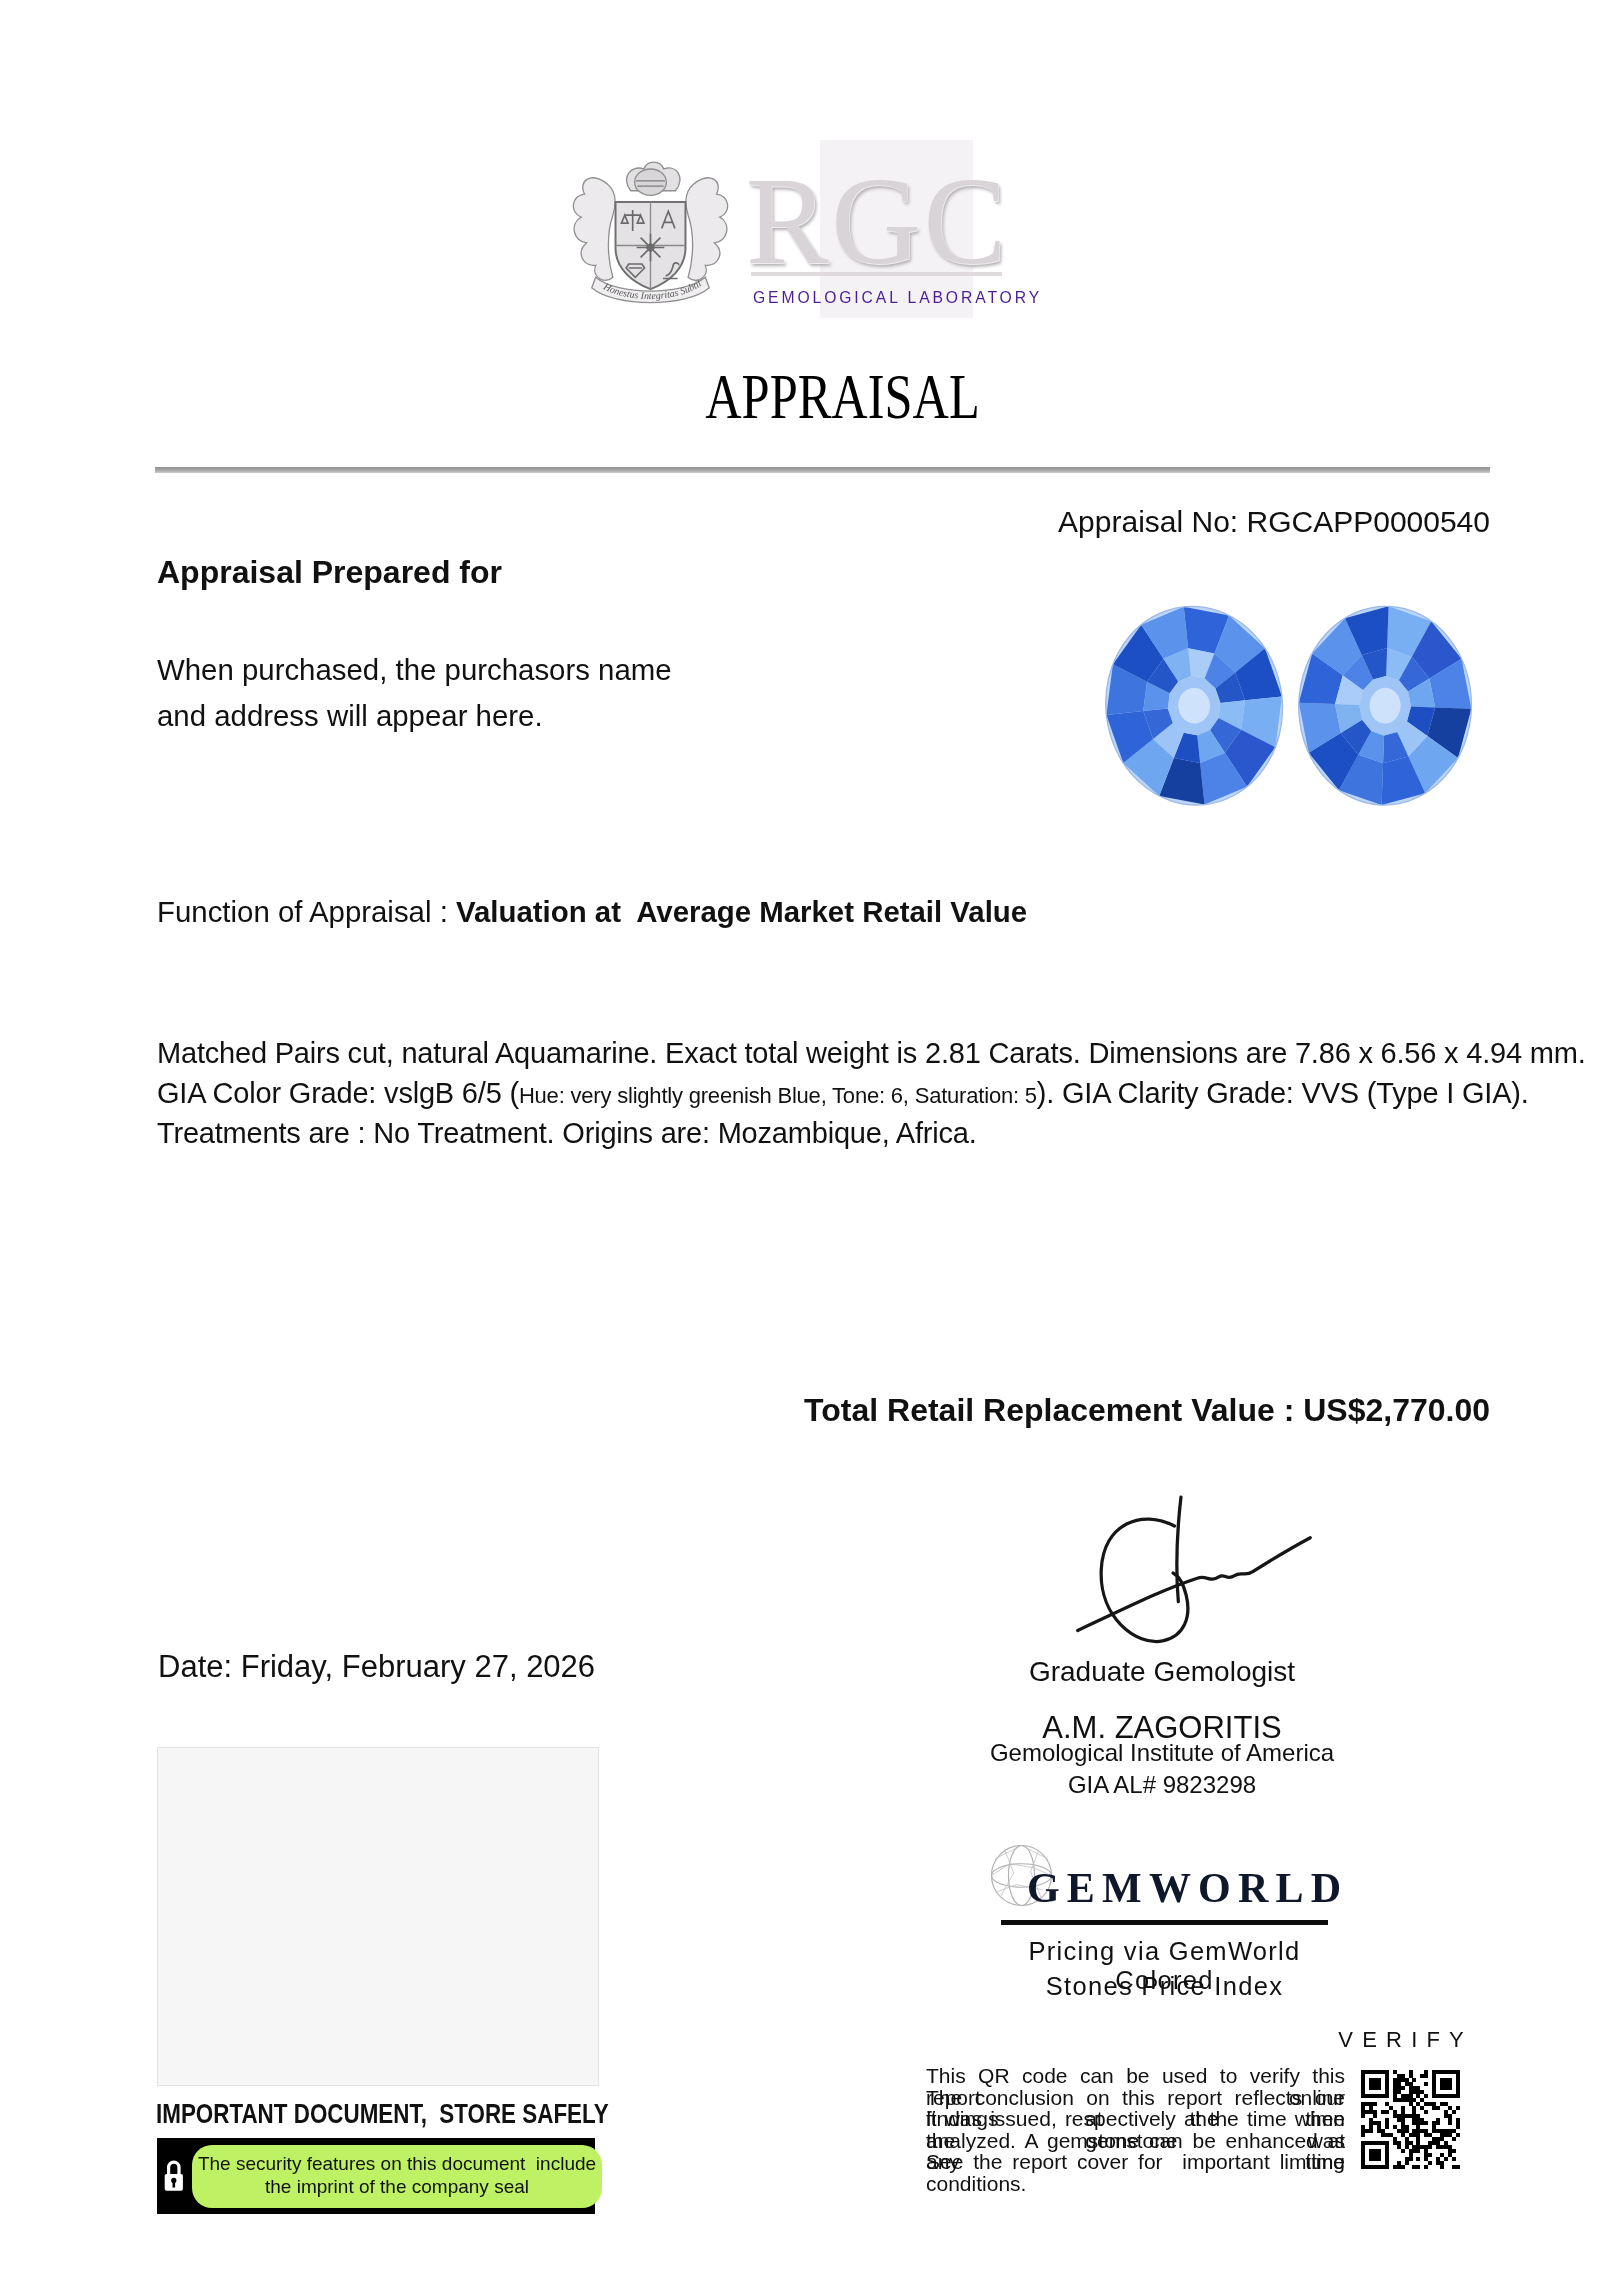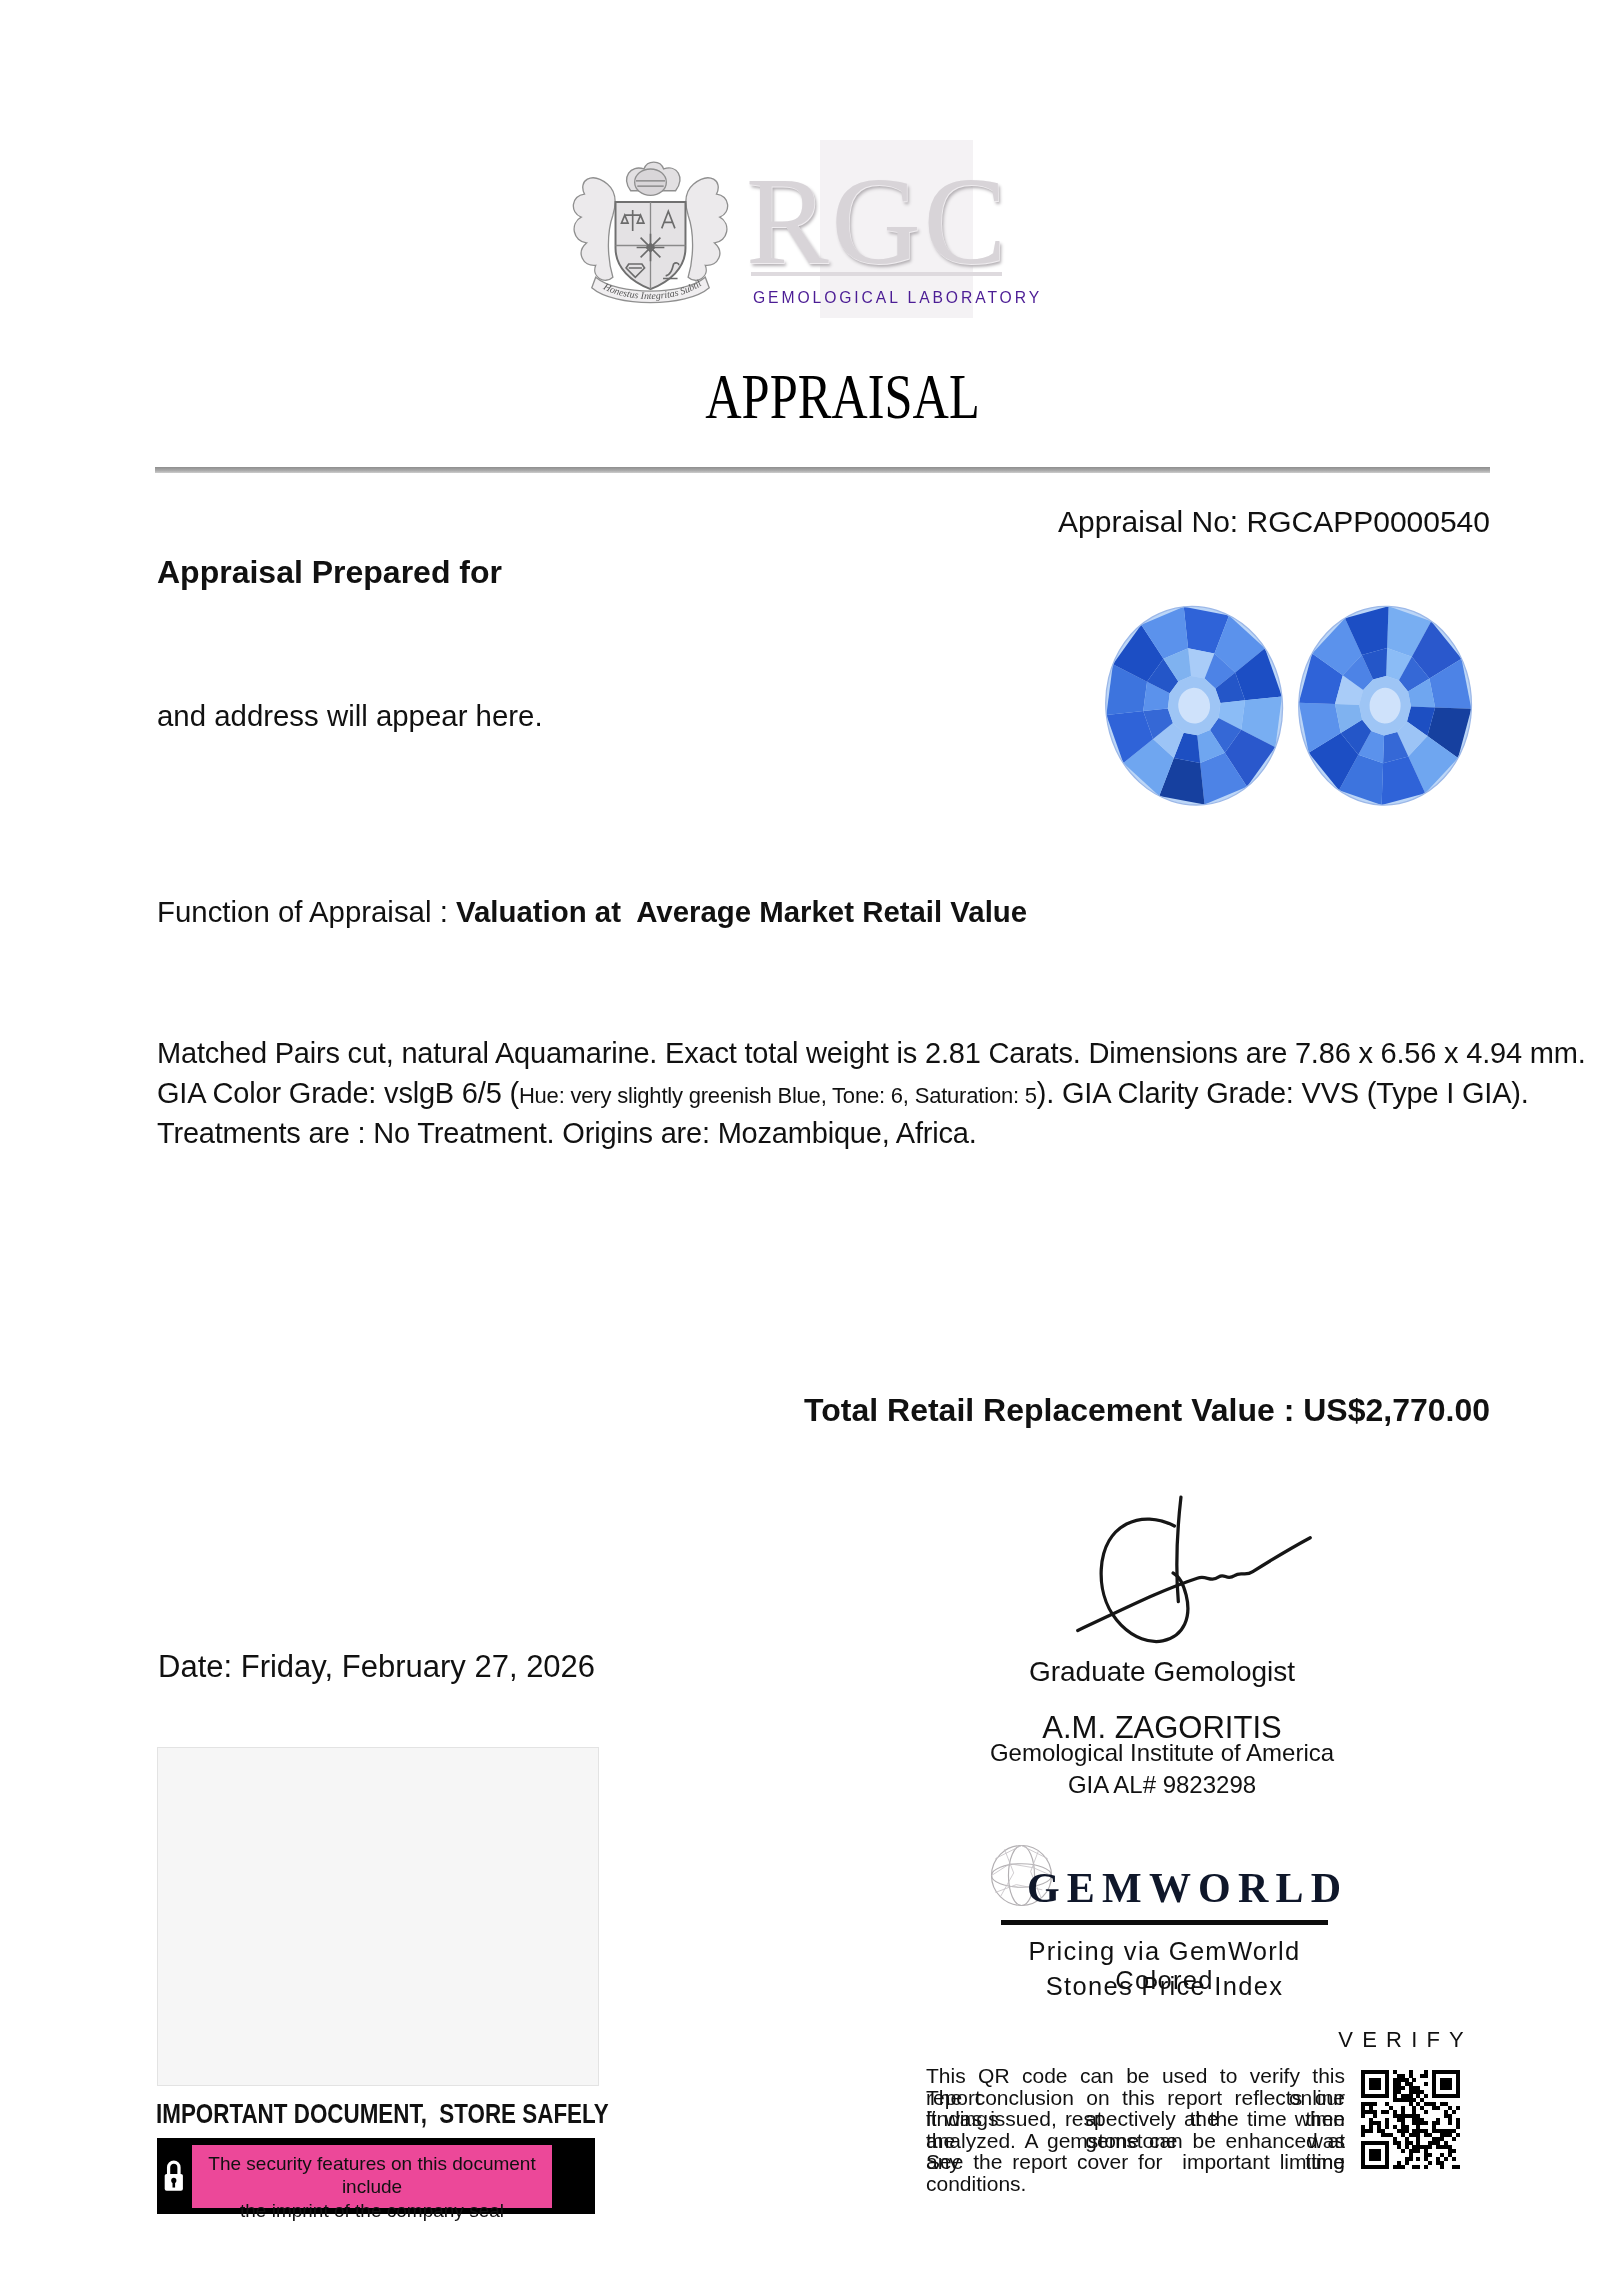--- a/index.html
+++ b/index.html
@@ -66,21 +66,21 @@
   
   #verify-label{left:1309px;top:2027px;width:164px;text-align:right;font-size:22px;letter-spacing:9.2px;}
   #qr{left:1361px;top:2070px;}
   #verify-note{left:926px;top:2065px;width:419px;font-size:21px;}
   #verify-note .nline{height:21.6px;line-height:21.6px;text-align:justify;text-align-last:justify;white-space:pre-wrap;}
 
   
   #seal-box{left:157px;top:1747px;width:442px;height:339px;background:#f6f6f6;border:1.3px solid #e3e3e3;box-sizing:border-box;}
   #important-heading{left:156px;top:2098px;font-size:28px;font-weight:bold;transform:scaleX(0.80);transform-origin:left;white-space:pre;}
   #security-bar{left:157px;top:2138px;width:438px;height:76px;background:#000;}
-  #security-inner{left:192px;top:2145px;width:360px;height:63px;background:#ec4899;}
+  #security-inner{left:192px;top:2145px;width:410px;height:63px;background:#bef264;border-radius:20px;}
   #security-inner .sline{text-align:center;font-size:19px;line-height:23.6px;white-space:pre-wrap;}
   #security-inner .sline:first-child{margin-top:6.5px;}
   #lock-icon{left:162px;top:2157px;}
 </style>
 </head>
 <body>
 
 <div id="page">
 
   <div class="abs" id="logo-grayband"></div>
@@ -119,20 +119,21 @@
 
   <div class="abs" id="logo-rgc">RGC</div>
   <div class="abs" id="logo-rule"></div>
   <div class="abs" id="logo-sub">GEMOLOGICAL LABORATORY</div>
 
   <div class="abs" id="doc-title">APPRAISAL</div>
   <div class="abs" id="top-rule"></div>
   <div class="abs" id="appraisal-no">Appraisal No: RGCAPP0000540</div>
 
   <div class="abs" id="prepared-heading">Appraisal Prepared for</div>
+  <div class="abs" id="prepared-1">When purchased, the purchasors name</div>
   <div class="abs" id="prepared-2">and address will appear here.</div>
 
   <svg class="abs" id="gems" width="412" height="216" viewBox="1678 915 630 330">
       <g transform="rotate(-6 1825 1078)">
         <ellipse cx="1825" cy="1078" rx="135" ry="152" fill="#bcd6f7"></ellipse>
         <polygon points="1825.0,926.0 1892.5,946.4 1864.2,1001.7 1825.0,989.8" fill="#2f63d8"></polygon>
         <polygon points="1825.0,989.8 1864.2,1001.7 1845.3,1038.5 1825.0,1032.4" fill="#a9ccf8"></polygon>
         <polygon points="1892.5,946.4 1941.9,1002.0 1892.8,1033.9 1864.2,1001.7" fill="#5b92ec"></polygon>
         <polygon points="1864.2,1001.7 1892.8,1033.9 1860.1,1055.2 1845.3,1038.5" fill="#4d83e6"></polygon>
         <polygon points="1941.9,1002.0 1960.0,1078.0 1903.3,1078.0 1892.8,1033.9" fill="#1c4ec4"></polygon>

